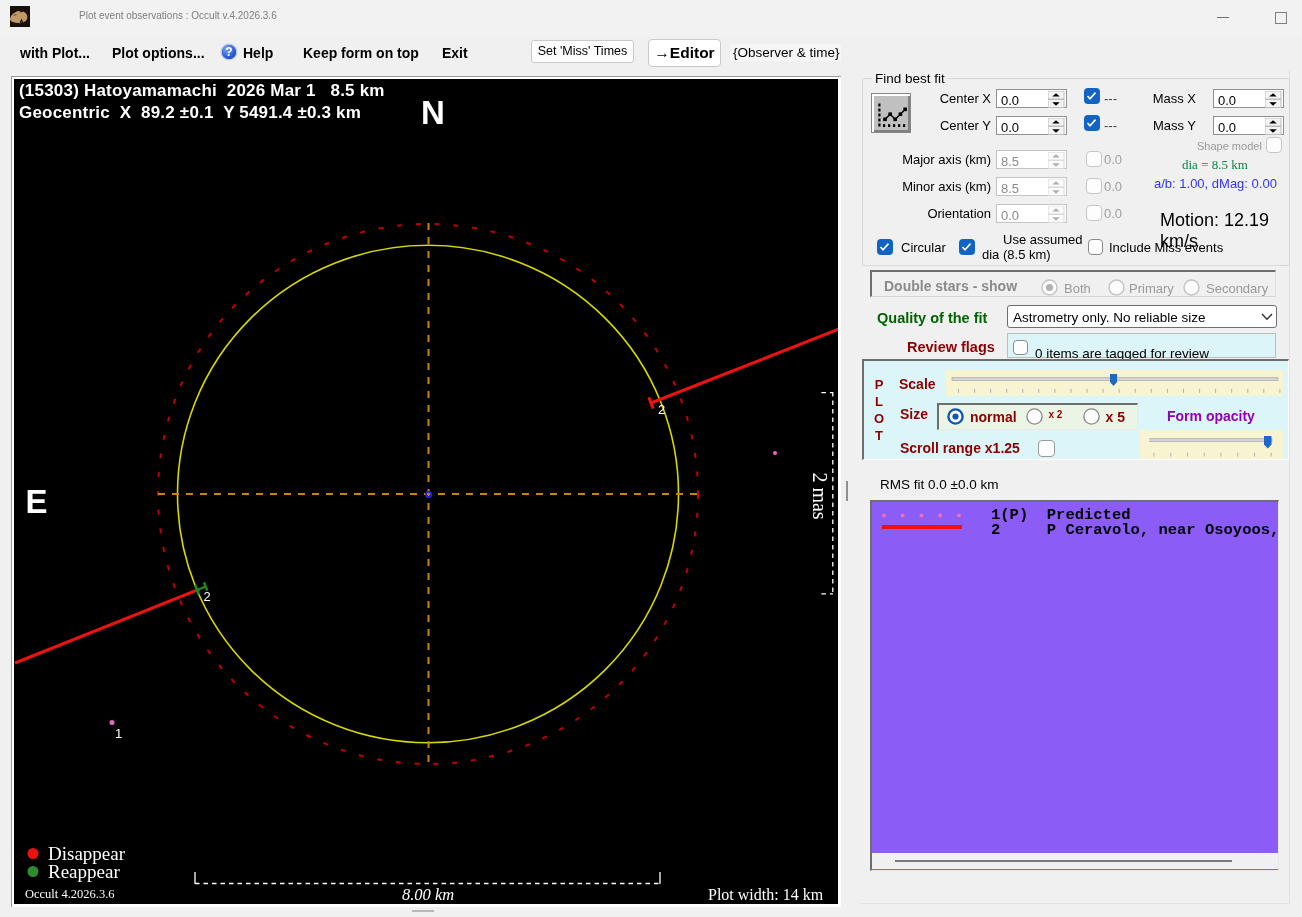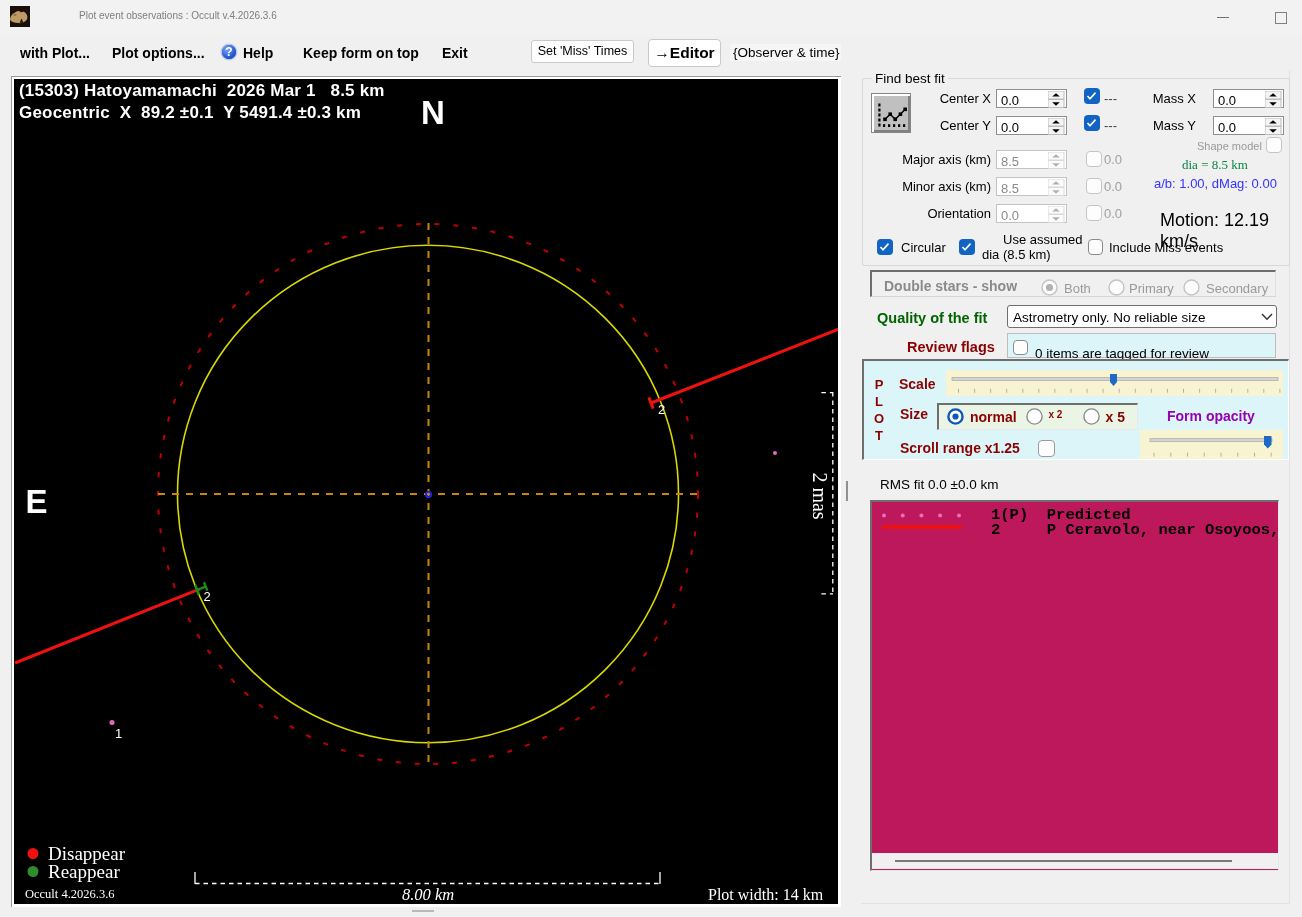--- a/index.html
+++ b/index.html
@@ -343,21 +343,21 @@
       <line x1="81.0" y1="22.6" x2="81.0" y2="26.6"></line>
       <line x1="97.8" y1="22.6" x2="97.8" y2="26.6"></line>
       <line x1="114.5" y1="22.6" x2="114.5" y2="26.6"></line>
       <line x1="131.2" y1="22.6" x2="131.2" y2="26.6"></line>
     </g>
  <path d="M124,5.9 L131.5,5.9 L131.5,14.4 L127.75,18.4 L124,14.4 Z" fill="#1e68c8"></path>
 </svg>
 
 <div class="abs" style="left:880px;top:477px;font-size:13.5px;">RMS fit 0.0 ±0.0 km</div>
 
-<div class="abs" style="left:870px;top:500px;width:409px;height:371px;background:#be185d;border:2px solid #6e6e6e;border-right:1px solid #e8e8e8;border-bottom:1px solid #e8e8e8;box-sizing:border-box;overflow:hidden;">
+<div class="abs" style="left:870px;top:500px;width:409px;height:371px;background:#8b5cf6;border:2px solid #6e6e6e;border-right:1px solid #e8e8e8;border-bottom:1px solid #e8e8e8;box-sizing:border-box;overflow:hidden;">
  <svg style="position:absolute;left:0;top:0;" width="407" height="369" viewBox="0 0 407 369">
   <g fill="#f06cb8">
    <circle cx="12" cy="13.5" r="2"></circle>
         <circle cx="30.7" cy="13.5" r="2"></circle>
         <circle cx="49.4" cy="13.5" r="2"></circle>
         <circle cx="68.1" cy="13.5" r="2"></circle>
         <circle cx="87" cy="13.5" r="2"></circle>
   </g>
   <line x1="10" y1="25" x2="90" y2="25" stroke="#ee1111" stroke-width="4"></line>
   <text x="119" y="16.5" font-size="15.5" font-weight="bold" font-family="Liberation Mono" fill="#000" xml:space="preserve">1(P)  Predicted</text>

